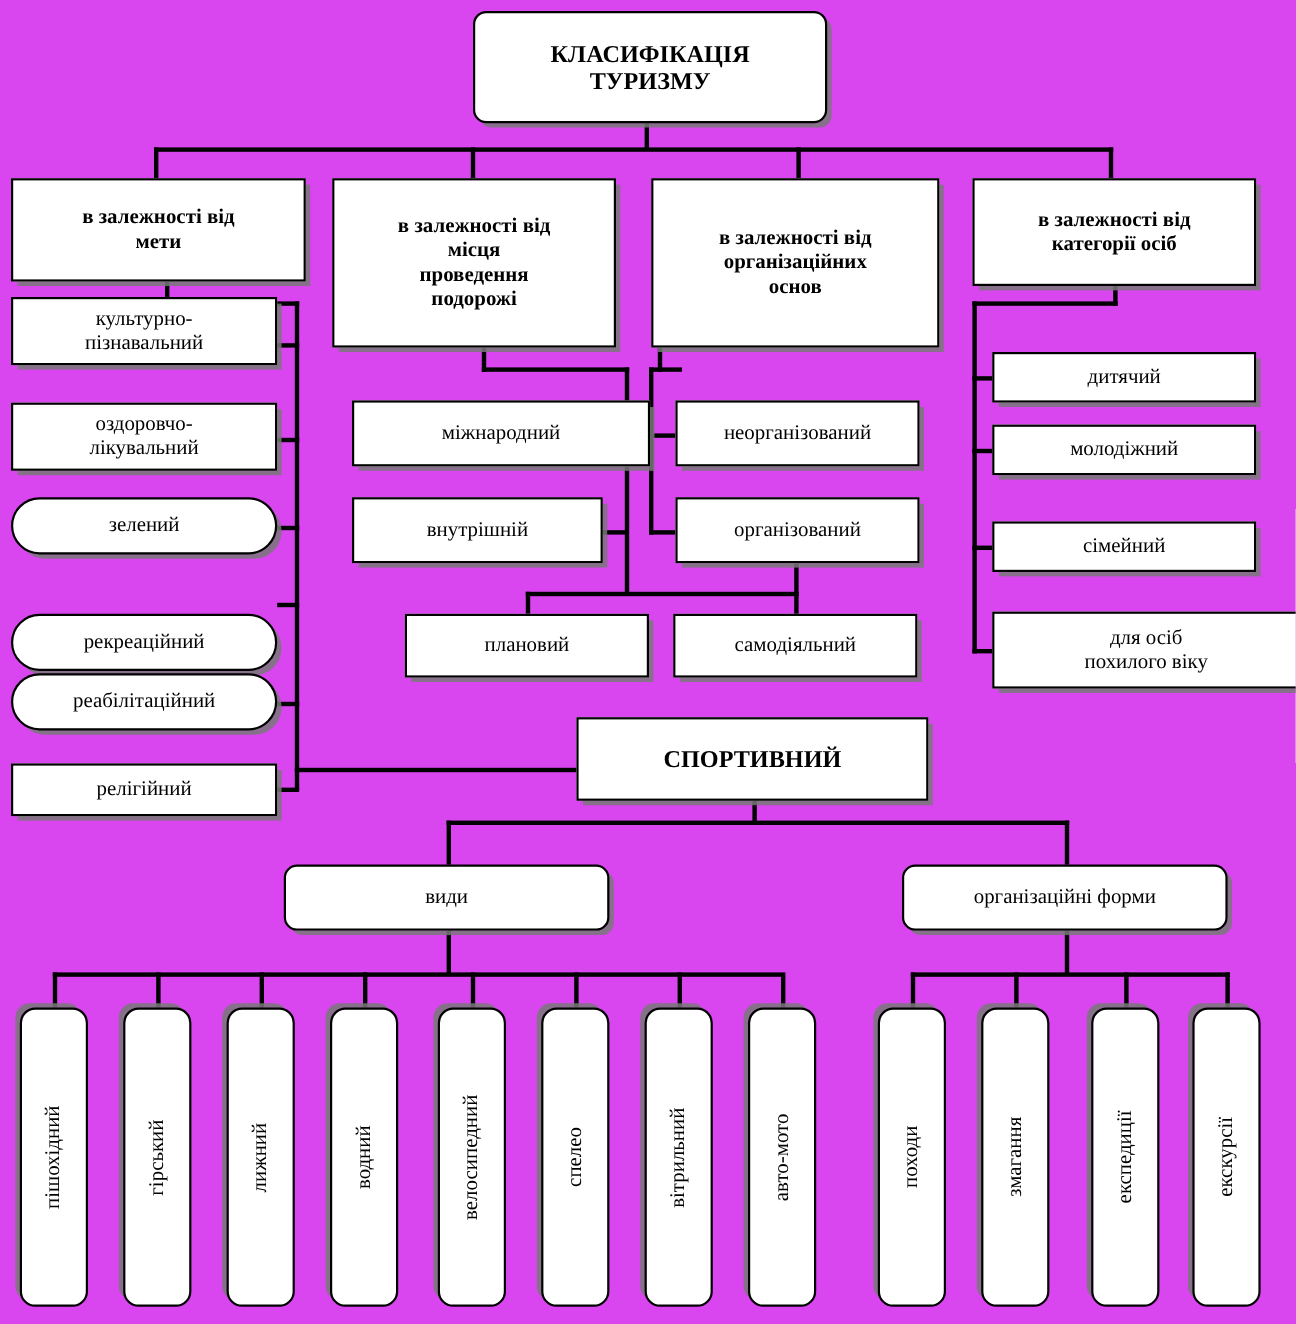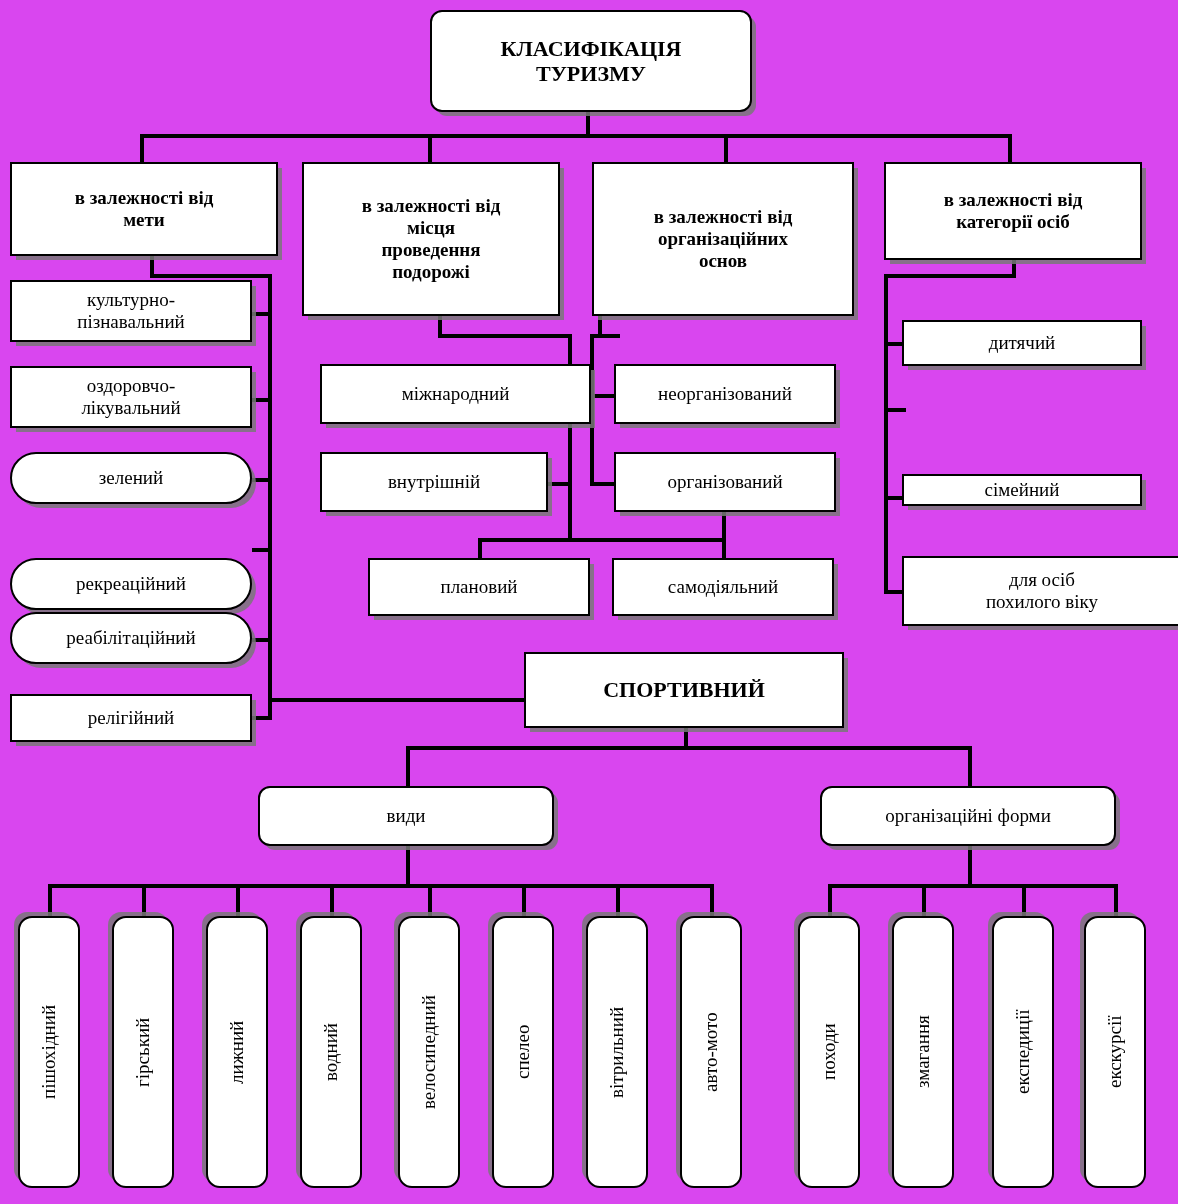--- a/index.html
+++ b/index.html
@@ -160,21 +160,21 @@
   <div class="node bold" style="left:592px; top:162px; width:262px; height:154px;">
     <span class="txt">в залежності від
 організаційних
 основ</span>
   </div>
   <div class="node bold" style="left:884px; top:162px; width:258px; height:98px;">
     <span class="txt">в залежності від
 категорії осіб</span>
   </div>
 
-  <div class="node" style="left:10px; top:280px; width:242px; height:62px;">
+  <div class="node" style="left:10px; top:270px; width:242px; height:62px;">
     <span class="txt">культурно-
 пізнавальний</span>
   </div>
   <div class="node" style="left:10px; top:366px; width:242px; height:62px;">
     <span class="txt">оздоровчо-
 лікувальний</span>
   </div>
   <div class="node rounded" style="left:10px; top:452px; width:242px; height:52px;">
     <span class="txt">зелений</span>
   </div>
@@ -205,21 +205,24 @@
   <div class="node" style="left:368px; top:558px; width:222px; height:58px;">
     <span class="txt">плановий</span>
   </div>
   <div class="node" style="left:612px; top:558px; width:222px; height:58px;">
     <span class="txt">самодіяльний</span>
   </div>
 
   <div class="node" style="left:902px; top:320px; width:240px; height:46px;">
     <span class="txt">дитячий</span>
   </div>
-  <div class="node" style="left:902px; top:474px; width:240px; height:32px;">
+  <div class="node" style="left:902px; top:386px; width:240px; height:46px;">
+    <span class="txt">молодіжний</span>
+  </div>
+  <div class="node" style="left:902px; top:474px; width:240px; height:46px;">
     <span class="txt">сімейний</span>
   </div>
   <div class="node" style="left:902px; top:556px; width:280px; height:70px;">
     <span class="txt">для осіб
 похилого віку</span>
   </div>
 
   <div class="node bold" style="left:524px; top:652px; width:320px; height:76px; font-size:22px;">
     <span class="txt">СПОРТИВНИЙ</span>
   </div>

